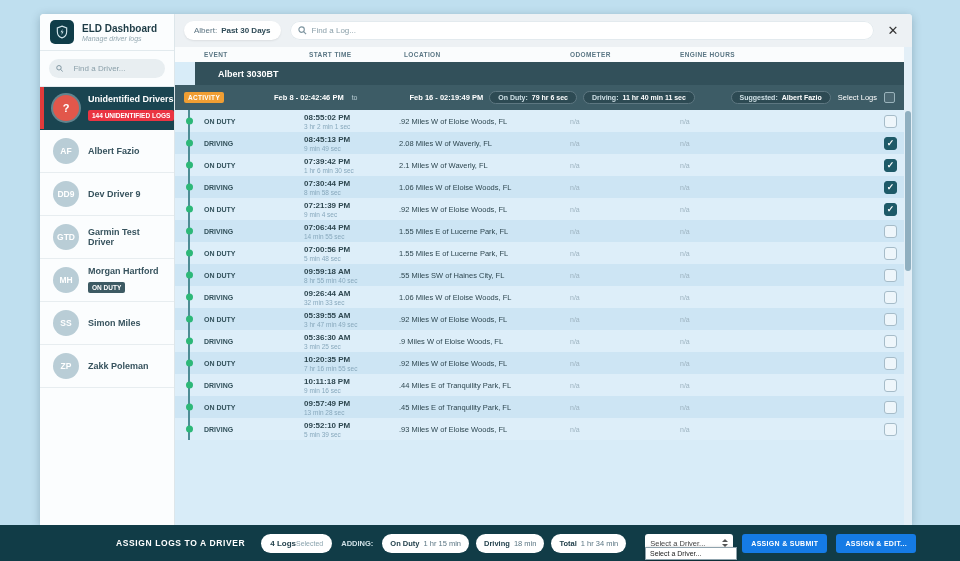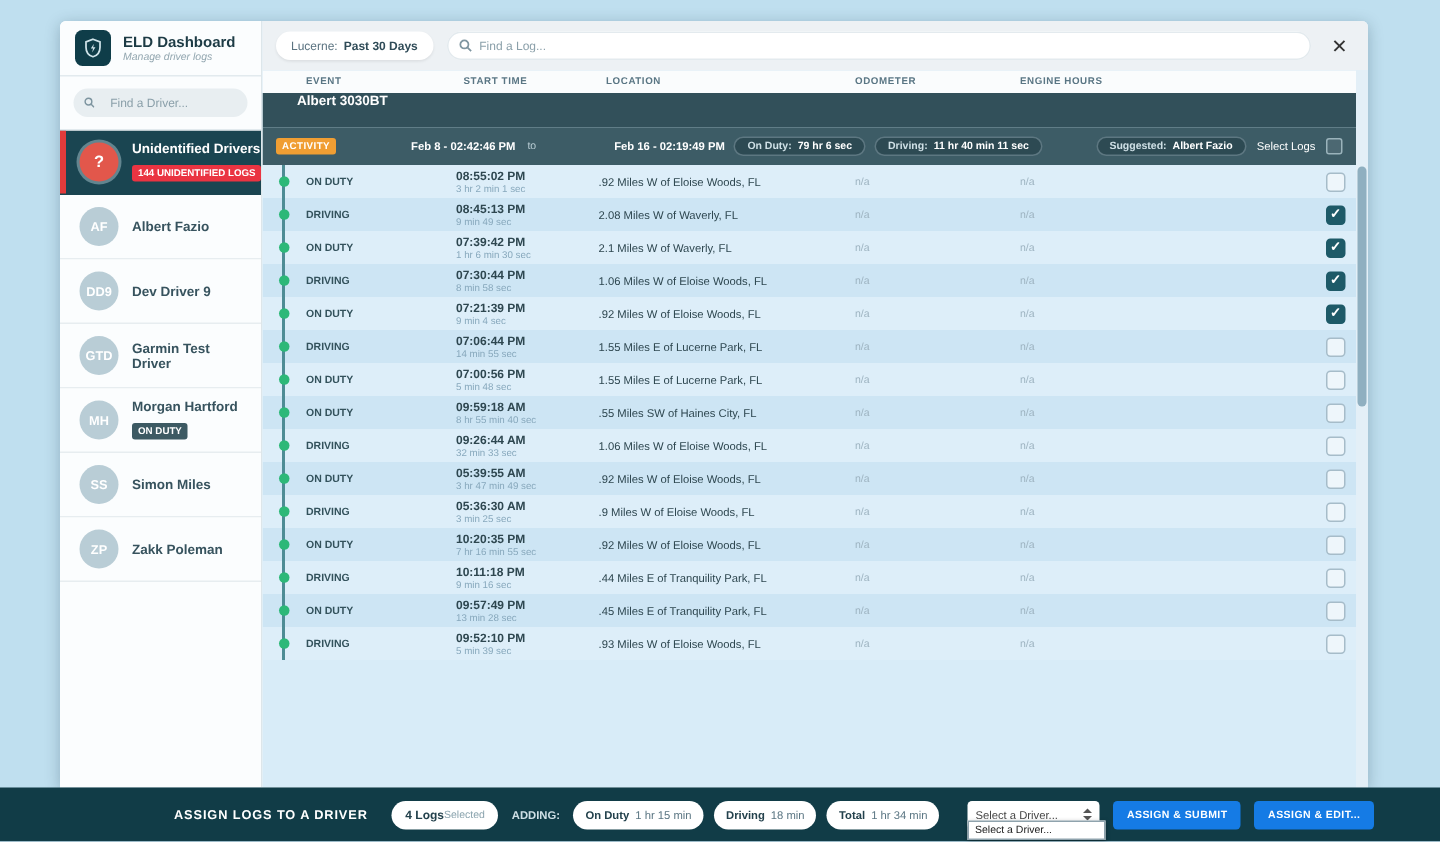--- a/index.html
+++ b/index.html
@@ -37,21 +37,21 @@
   .showing b { color:#2f4b57; }
   .log-search { flex:1; background:#fff; height:19px; border-radius:10px; display:flex; align-items:center; padding:0 8px; gap:5px; box-shadow:inset 0 0 0 1px #e3eaee; }
   .log-search input { flex:1; border:0; outline:0; background:transparent; font-size:8px; color:#44606c; font-family:inherit; min-width:0; }
   .log-search input::placeholder { color:#8ba0aa; }
   .close-btn { width:20px; height:20px; display:flex; align-items:center; justify-content:center; font-size:13px; color:#333; cursor:pointer; flex:none; }
 
   .content { flex:1; display:flex; flex-direction:column; margin-right:8px; overflow:hidden; min-height:0; }
   .grid { display:grid; grid-template-columns:24px 105px 95px 166px 110px 140px 1fr; align-items:center; }
   .thead { height:15px; background:#fafcfd; font-size:6.5px; font-weight:bold; color:#5a7684; letter-spacing:.4px; flex:none; }
   .thead span { padding-left:5px; }
-  .vehicle { height:23px; background:#32505a; color:#fff; font-size:9px; font-weight:bold; display:flex; padding-left:23px; flex:none; }
+  .vehicle { height:23px; background:#32505a; color:#fff; font-size:9px; font-weight:bold; display:flex; align-items:center; padding-left:23px; flex:none;margin-left:20px; }
   .activity { height:25px; background:#3d5c66; display:flex; align-items:center; gap:6px; padding:0 9px; flex:none; font-size:7.5px; color:#fff; white-space:nowrap; }
   .act-badge { background:#f09e33; color:#fff; font-weight:bold; font-size:6.5px; padding:2px 4px; border-radius:2px; letter-spacing:.3px; }
   .act-date { font-weight:bold; font-size:7.5px;padding-left:44px; }
   .act-to { color:#b9cdd4; font-weight:normal; padding:0 2px; font-size:7px; }
   .act-pill { background:rgba(18,40,48,.35); border:1px solid #5d7781; border-radius:9px; padding:2px 8px; display:flex; gap:4px; font-size:7px; font-weight:bold; align-items:center; }
   .act-pill .pl { color:#cfe0e6; }
   .act-right { margin-left:auto; display:flex; align-items:center; gap:7px; }
   .select-logs-label { font-size:7.5px; color:#fff; }
   .select-logs-cb { width:11px; height:11px; border:1px solid #9ab3bb; border-radius:2px; background:rgba(255,255,255,.08); cursor:pointer; }
 
@@ -176,21 +176,21 @@
             <div class="dname">Zakk Poleman</div>
 
           </div>
         </div>
       </div>
   </aside>
 
   <main class="main">
     <div class="topbar">
       <div class="showing">
-        <span>Lucerne:</span>
+        <span>Albert:</span>
         <b>Past 30 Days</b>
       </div>
       <div class="log-search">
         <svg width="9" height="9" viewBox="0 0 10 10">
           <circle cx="4" cy="4" r="3" fill="none" stroke="#7e95a0" stroke-width="1.3"></circle>
           <line x1="6.2" y1="6.2" x2="9" y2="9" stroke="#7e95a0" stroke-width="1.3"></line>
         </svg>
         <input type="text" placeholder="Find a Log..." style="">
       </div>
       <div class="close-btn">✕</div>

